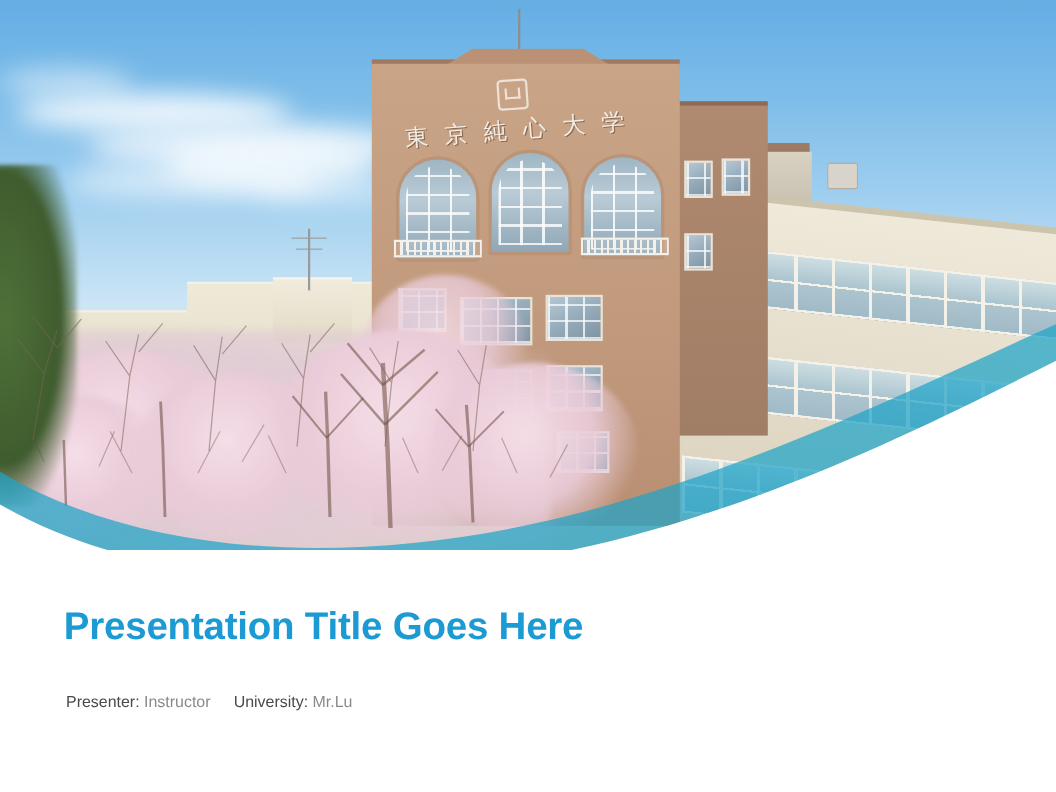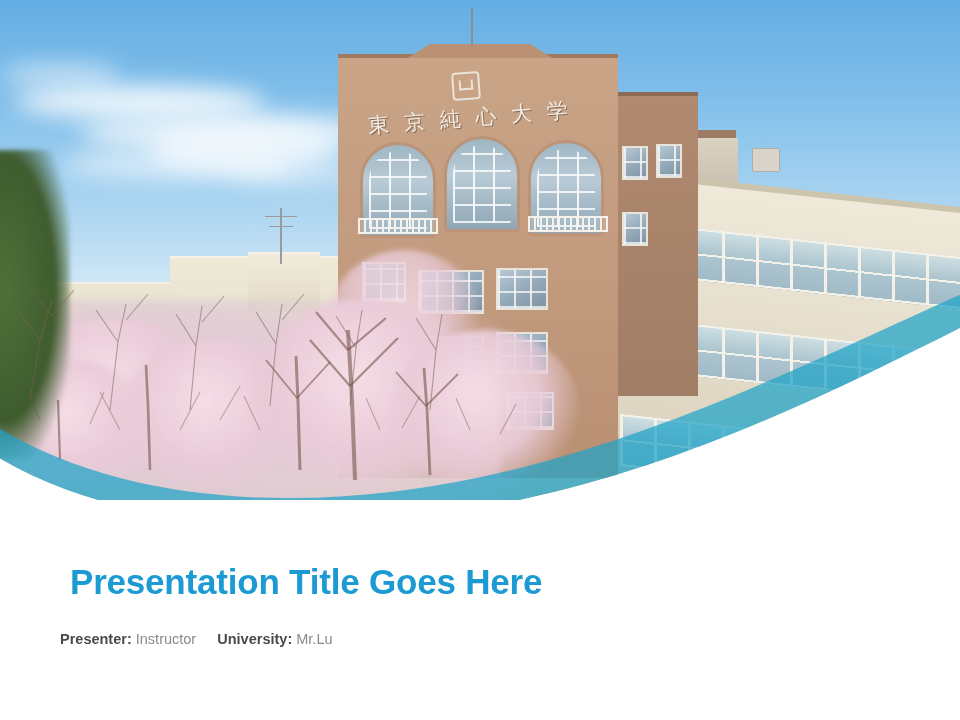--- a/index.html
+++ b/index.html
@@ -293,38 +293,38 @@
   .bottom {
     position: absolute;
     left: 0; top: 500px;
     width: 960px; height: 220px;
     background: #ffffff;
   }
 
   .title {
     position: absolute;
     left: 58px; top: 50px;
-    margin: 12px;
+    margin: 0;
     font-family: "Liberation Sans", sans-serif;
     font-size: 35px;
     font-weight: bold;
     letter-spacing: -0.2px;
     color: #1b9ad3;
     white-space: nowrap;
   }
 
   .meta {
     position: absolute;
     left: 60px; top: 128px;
     font-size: 14.5px;
     line-height: 23px;
     white-space: nowrap;
   }
   .meta .lbl {
-    font-weight: bold;
+    font-weight: normal;
     color: #4a4a4a;
   }
   .meta .val {
     font-weight: normal;
     color: #8a8a8a;
   }
   .meta .gap { display: inline-block; width: 13px; }
   .meta .line2 {
     font-weight: bold;
     color: #4a4a4a;

